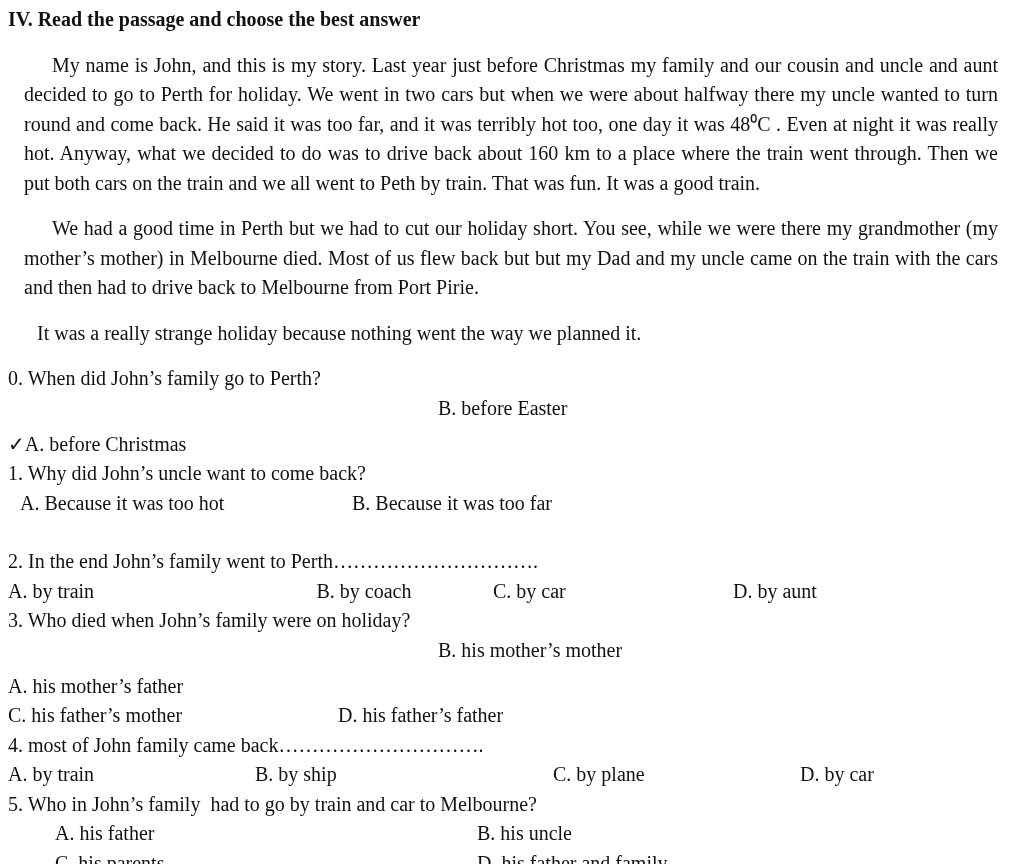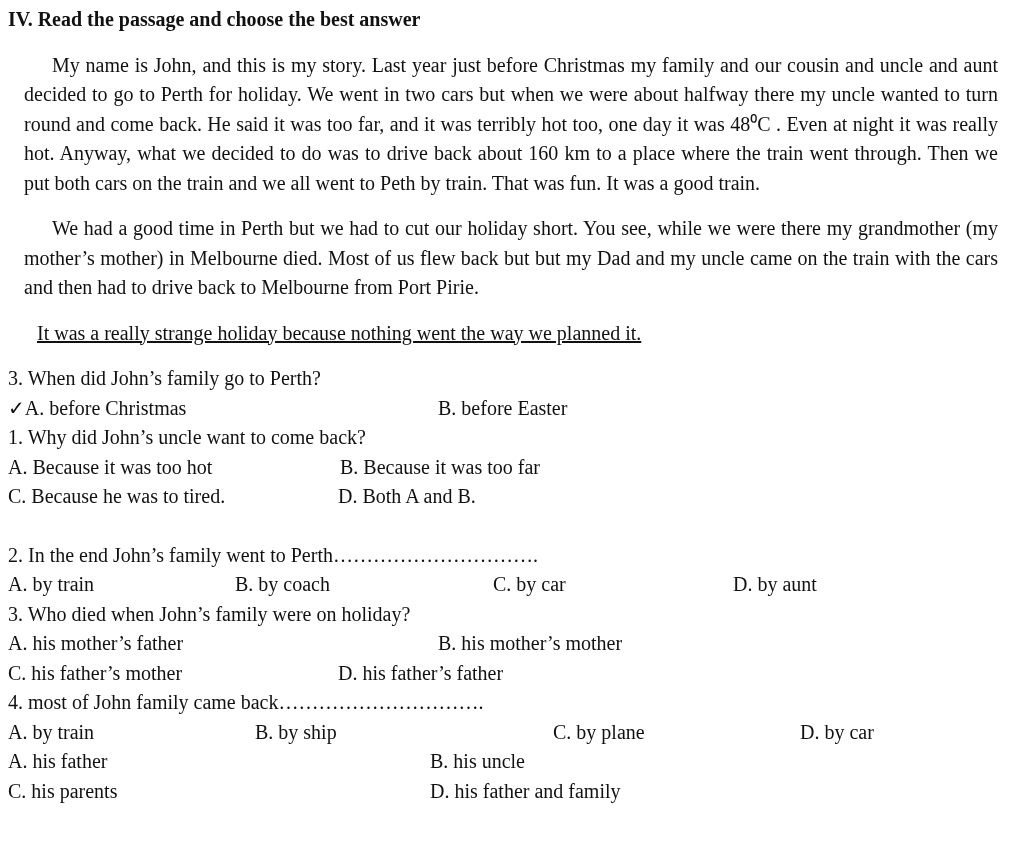--- a/index.html
+++ b/index.html
@@ -24,65 +24,62 @@
     background: #ffffff;
   }
   .heading {
     font-weight: bold;
   }
   .para {
     margin: 16px;
     text-align: justify;
   }
   .ind-lg { text-indent: 28px; }
-  .ind-sm { text-indent: 13px; text-decoration: underline; }
+  .ind-sm { text-indent: 13px; }
   .qtext { white-space: pre-wrap; }
   .optrow { white-space: nowrap; }
   .opt {
     display: inline-block;
     vertical-align: top;
     white-space: nowrap;
   }
-  .w430 { width: 430px; }
-  .w422 { width: 422px; }
+  .w430 { width: 430px; margin-top: 36px; }
+  .w422 { width: 422px; margin-left: 47px; }
   .w330 { width: 330px; }
-  .w332 { width: 332px; }
+  .w332 { width: 332px; margin-left: 12px; }
   .w227 { width: 227px; }
-  .w258 { width: 258px; }
+  .w258 { width: 258px; text-align: center; }
   .w240 { width: 240px; }
   .w247 { width: 247px; }
   .w298 { width: 298px; }
   .spacer { height: 29px; }
   .check { display: inline; }
 </style>
 </head>
 <body>
 
 <div class="page">
 
   <div class="heading">IV. Read the passage and choose the best answer</div>
 
   <p class="para ind-lg">My name is John, and this is my story. Last year just before Christmas my family and our cousin and uncle and aunt decided to go to Perth for holiday. We went in two cars but when we were about halfway there my uncle wanted to turn round and come back. He said it was too far, and it was terribly hot too, one day it was 48⁰C . Even at night it was really hot. Anyway, what we decided to do was to drive back about 160 km to a place where the train went through. Then we put both cars on the train and we all went to Peth by train. That was fun. It was a good train.</p>
   <p class="para ind-lg">We had a good time in Perth but we had to cut our holiday short. You see, while we were there my grandmother (my mother’s mother) in Melbourne died. Most of us flew back but but my Dad and my uncle came on the train with the cars and then had to drive back to Melbourne from Port Pirie.</p>
   <p class="para ind-sm">It was a really strange holiday because nothing went the way we planned it.</p>
 
   <div class="qblock">
-    <div class="qtext">3. When did John’s family go to Perth?</div>
+    <div class="qtext">0. When did John’s family go to Perth?</div>
     <div class="optrow">
       <span class="opt w430"><span class="check">✓</span><span>A. before Christmas</span></span><span class="opt">B. before Easter</span>
     </div>
   </div>
 
   <div class="qblock">
     <div class="qtext">1. Why did John’s uncle want to come back?</div>
     <div class="optrow">
       <span class="opt w332">A. Because it was too hot</span><span class="opt">B. Because it was too far</span>
-    </div>
-    <div class="optrow">
-      <span class="opt w330">C. Because he was to tired.</span><span class="opt">D. Both A and B.</span>
     </div>
   </div>
 
   <div class="spacer"></div>
 
   <div class="qblock">
     <div class="qtext">2. In the end John’s family went to Perth………………………….</div>
     <div class="optrow">
       <span class="opt w227">A. by train</span><span class="opt w258">B. by coach</span><span class="opt w240">C. by car</span><span class="opt">D. by aunt</span>
     </div>
@@ -99,20 +96,21 @@
   </div>
 
   <div class="qblock">
     <div class="qtext">4. most of John family came back………………………….</div>
     <div class="optrow">
       <span class="opt w247">A. by train</span><span class="opt w298">B. by ship</span><span class="opt w247">C. by plane</span><span class="opt">D. by car</span>
     </div>
   </div>
 
   <div class="qblock">
+    <div class="qtext">5. Who in John’s family  had to go by train and car to Melbourne?</div>
     <div class="optrow">
       <span class="opt w422">A. his father</span><span class="opt">B. his uncle</span>
     </div>
     <div class="optrow">
       <span class="opt w422">C. his parents</span><span class="opt">D. his father and family</span>
     </div>
   </div>
 
 </div>
 

